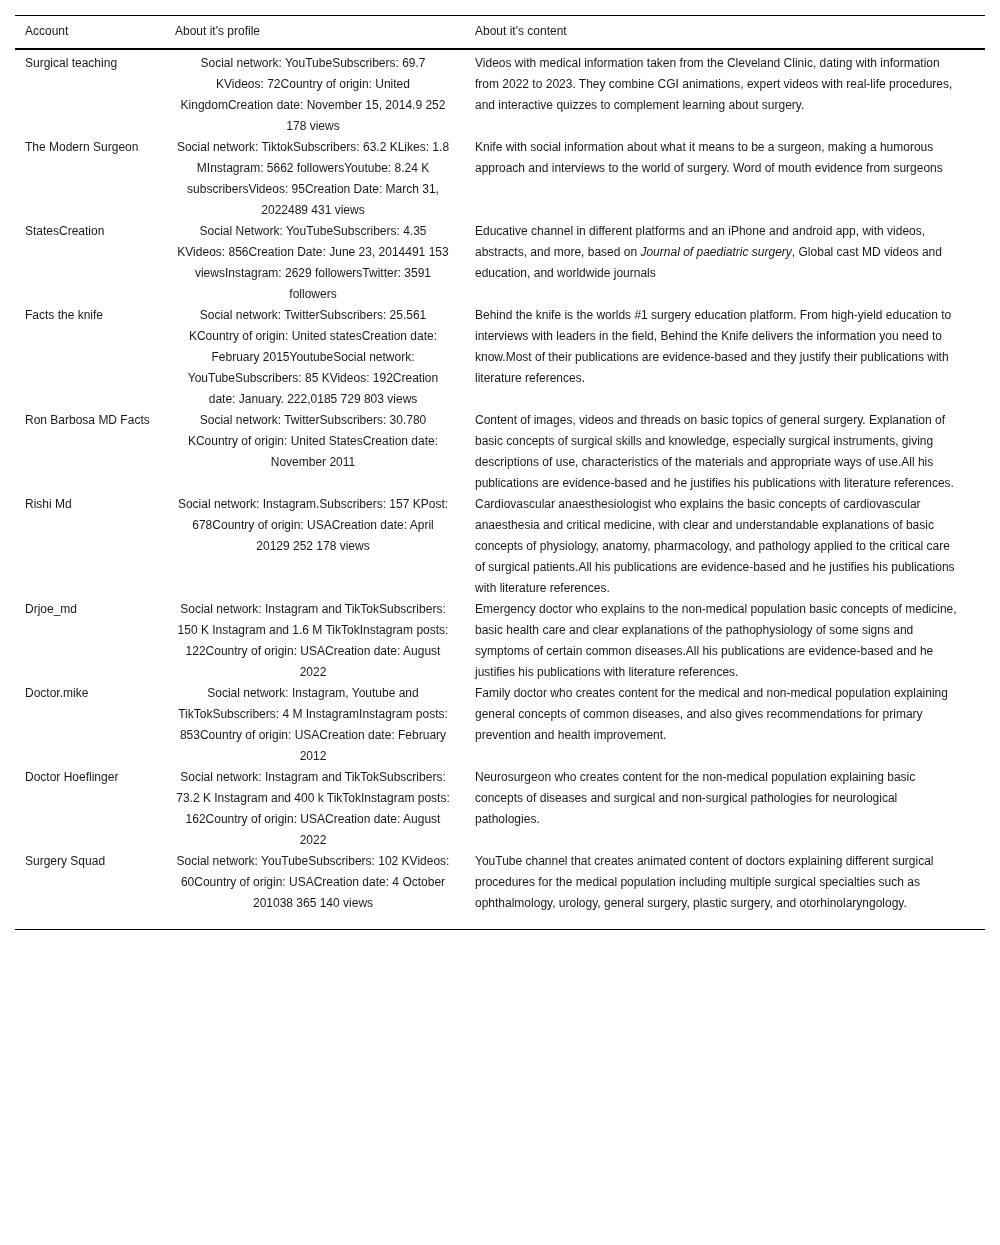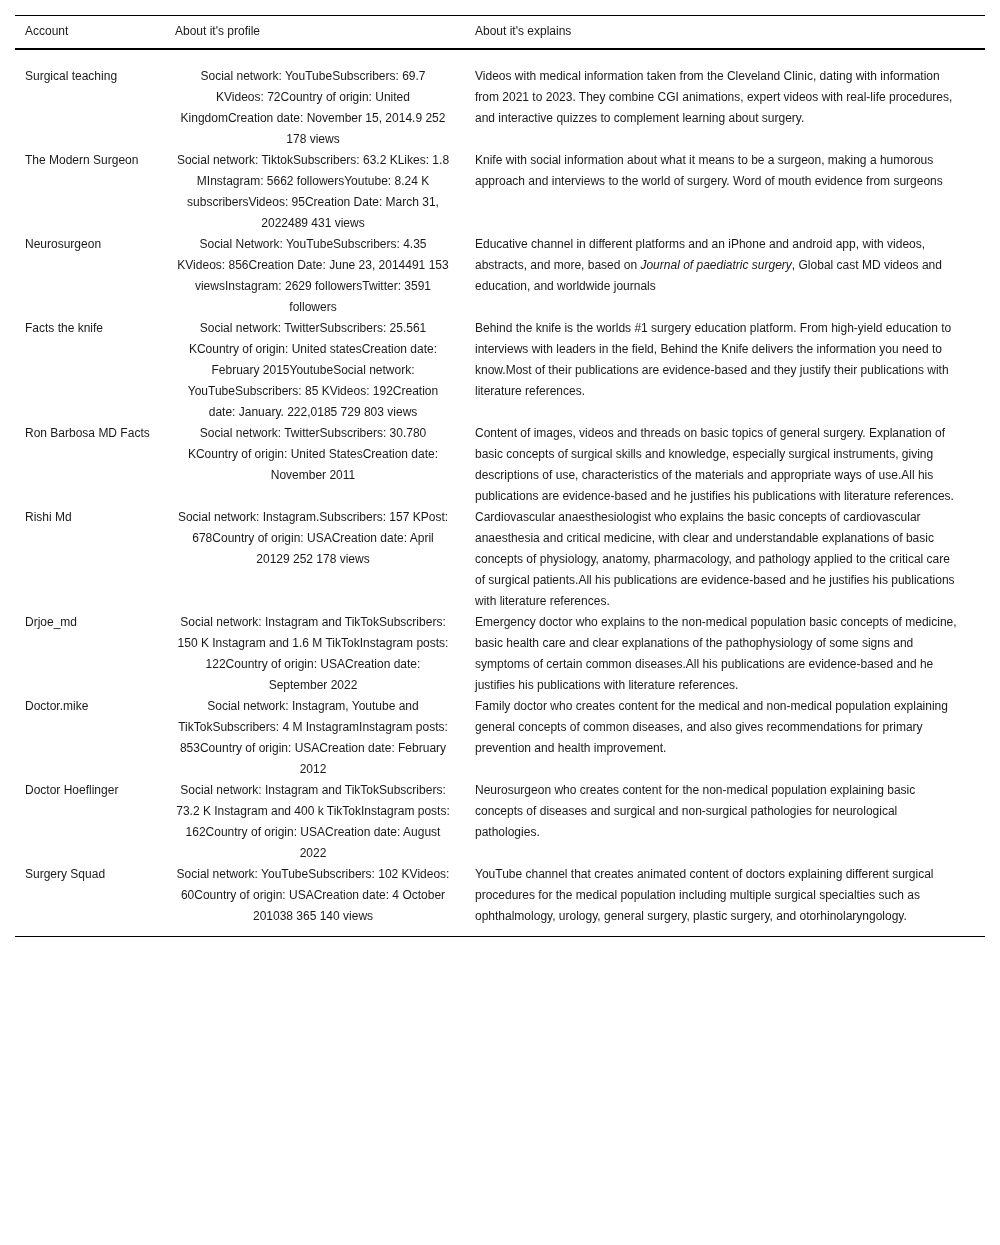--- a/index.html
+++ b/index.html
@@ -2,23 +2,23 @@
 <html><head>
 <meta charset="utf-8">
 <style>
   html, body { margin: 0; padding: 0; background: #ffffff; }
   body { width: 1000px; height: 1245px; overflow: hidden; font-family: "Liberation Sans", sans-serif; color: #1a1a1a; }
   .wrap { position: absolute; left: 15px; top: 15px; width: 970px; }
   table { border-collapse: collapse; width: 970px; table-layout: fixed; font-size: 12px; line-height: 21px; }
   thead tr { border-top: 1px solid #000; border-bottom: 2px solid #000; }
   th { font-weight: normal; text-align: left; padding: 5px 10px 6px 10px; vertical-align: top; }
   td { text-align: left; vertical-align: top; padding: 0 10px 0 10px; }
-  tbody tr:first-child td { padding-top: 16px; }
+  tbody tr:first-child td { padding-top: 3px; }
   tbody tr:last-child { border-bottom: 1px solid #000; }
-  tbody tr:last-child td { padding-bottom: 9px; }
+  tbody tr:last-child td { padding-bottom: 15px; }
   col.c1 { width: 150px; }
   col.c2 { width: 300px; }
   col.c3 { width: 520px; }
   td.c2 { padding-right: 14px; text-align: center; }
   td.c3 { padding-right: 24px; }
   i { font-style: italic; }
 </style>
 </head>
 <body>
 
@@ -26,57 +26,57 @@
 <table>
   <colgroup>
     <col class="c1">
         <col class="c2">
         <col class="c3">
   </colgroup>
   <thead>
     <tr>
       <th>Account</th>
       <th>About it's profile</th>
-      <th>About it's explains</th>
+      <th>About it's content</th>
     </tr>
   </thead>
   <tbody>
     <tr>
       <td class="c1">Surgical teaching</td>
       <td class="c2">Social network: YouTubeSubscribers: 69.7 KVideos: 72Country of origin: United KingdomCreation date: November 15, 2014.9 252 178 views</td>
-      <td class="c3">Videos with medical information taken from the Cleveland Clinic, dating with information from 2021 to 2023. They combine CGI animations, expert videos with real-life procedures, and interactive quizzes to complement learning about surgery.</td>
+      <td class="c3">Videos with medical information taken from the Cleveland Clinic, dating with information from 2022 to 2023. They combine CGI animations, expert videos with real-life procedures, and interactive quizzes to complement learning about surgery.</td>
     </tr>
     <tr>
       <td class="c1">The Modern Surgeon</td>
       <td class="c2">Social network: TiktokSubscribers: 63.2 KLikes: 1.8 MInstagram: 5662 followersYoutube: 8.24 K subscribersVideos: 95Creation Date: March 31, 2022489 431 views</td>
       <td class="c3">Knife with social information about what it means to be a surgeon, making a humorous approach and interviews to the world of surgery. Word of mouth evidence from surgeons</td>
     </tr>
     <tr>
-      <td class="c1">Neurosurgeon</td>
+      <td class="c1">StatesCreation</td>
       <td class="c2">Social Network: YouTubeSubscribers: 4.35 KVideos: 856Creation Date: June 23, 2014491 153 viewsInstagram: 2629 followersTwitter: 3591 followers</td>
       <td class="c3"><span>Educative channel in different platforms and an iPhone and android app, with videos, abstracts, and more, based on </span><i>Journal of paediatric surgery</i><span>, Global cast MD videos and education, and worldwide journals</span></td>
     </tr>
     <tr>
       <td class="c1">Facts the knife</td>
       <td class="c2">Social network: TwitterSubscribers: 25.561 KCountry of origin: United statesCreation date: February 2015YoutubeSocial network: YouTubeSubscribers: 85 KVideos: 192Creation date: January. 222,0185 729 803 views</td>
       <td class="c3">Behind the knife is the worlds #1 surgery education platform. From high-yield education to interviews with leaders in the field, Behind the Knife delivers the information you need to know.Most of their publications are evidence-based and they justify their publications with literature references.</td>
     </tr>
     <tr>
       <td class="c1">Ron Barbosa MD Facts</td>
       <td class="c2">Social network: TwitterSubscribers: 30.780 KCountry of origin: United StatesCreation date: November 2011</td>
       <td class="c3">Content of images, videos and threads on basic topics of general surgery. Explanation of basic concepts of surgical skills and knowledge, especially surgical instruments, giving descriptions of use, characteristics of the materials and appropriate ways of use.All his publications are evidence-based and he justifies his publications with literature references.</td>
     </tr>
     <tr>
       <td class="c1">Rishi Md</td>
       <td class="c2">Social network: Instagram.Subscribers: 157 KPost: 678Country of origin: USACreation date: April 20129 252 178 views</td>
       <td class="c3">Cardiovascular anaesthesiologist who explains the basic concepts of cardiovascular anaesthesia and critical medicine, with clear and understandable explanations of basic concepts of physiology, anatomy, pharmacology, and pathology applied to the critical care of surgical patients.All his publications are evidence-based and he justifies his publications with literature references.</td>
     </tr>
     <tr>
       <td class="c1">Drjoe_md</td>
-      <td class="c2">Social network: Instagram and TikTokSubscribers: 150 K Instagram and 1.6 M TikTokInstagram posts: 122Country of origin: USACreation date: September 2022</td>
+      <td class="c2">Social network: Instagram and TikTokSubscribers: 150 K Instagram and 1.6 M TikTokInstagram posts: 122Country of origin: USACreation date: August 2022</td>
       <td class="c3">Emergency doctor who explains to the non-medical population basic concepts of medicine, basic health care and clear explanations of the pathophysiology of some signs and symptoms of certain common diseases.All his publications are evidence-based and he justifies his publications with literature references.</td>
     </tr>
     <tr>
       <td class="c1">Doctor.mike</td>
       <td class="c2">Social network: Instagram, Youtube and TikTokSubscribers: 4 M InstagramInstagram posts: 853Country of origin: USACreation date: February 2012</td>
       <td class="c3">Family doctor who creates content for the medical and non-medical population explaining general concepts of common diseases, and also gives recommendations for primary prevention and health improvement.</td>
     </tr>
     <tr>
       <td class="c1">Doctor Hoeflinger</td>
       <td class="c2">Social network: Instagram and TikTokSubscribers: 73.2 K Instagram and 400 k TikTokInstagram posts: 162Country of origin: USACreation date: August 2022</td>

